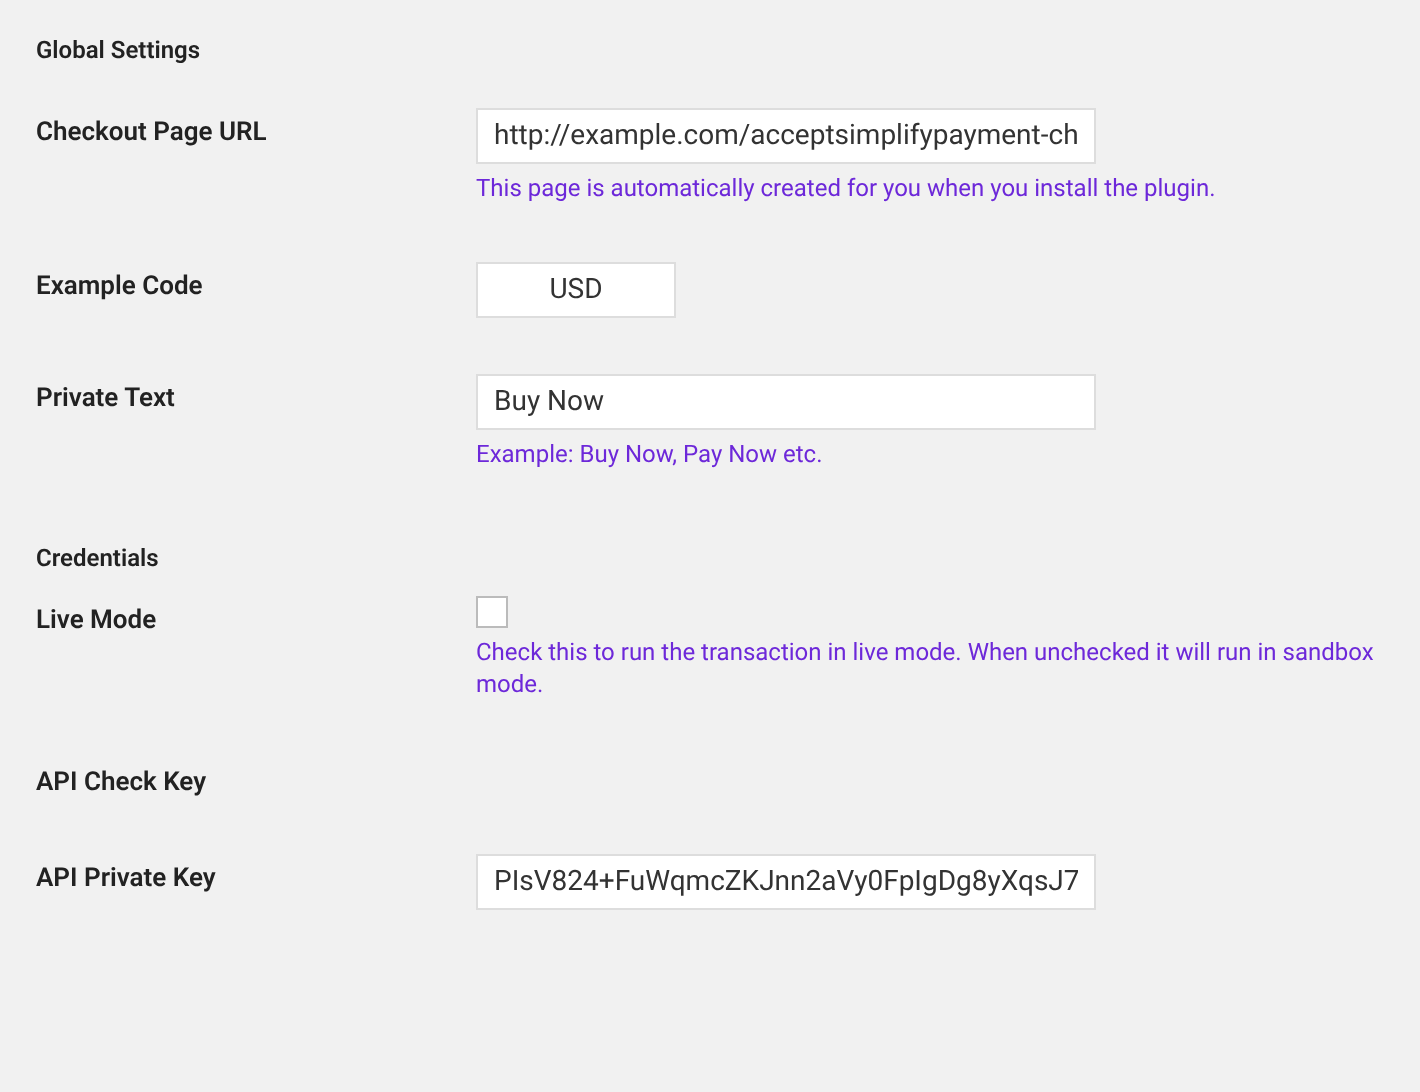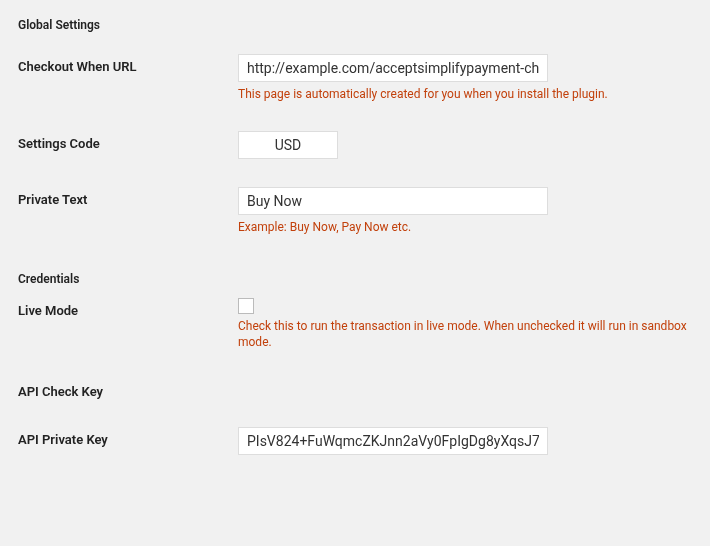--- a/index.html
+++ b/index.html
@@ -62,40 +62,40 @@
       width: 16px;
       height: 16px;
       border: 1px solid #bbb;
       background: #fff;
       cursor: pointer;
       appearance: none;
       display: block;
     }
     .description {
       font-size: 12px;
-      color: #c2410c;
+      color: #6d28d9;
       margin-top: 4px;
       line-height: 1.4;
     }
   </style>
 </head>
 <body>
 
 <h3>Global Settings</h3>
 
 <div class="form-row">
-  <div class="form-label">Checkout When URL</div>
+  <div class="form-label">Checkout Page URL</div>
   <div class="form-field">
     <input type="text" class="input-wide" value="http://example.com/acceptsimplifypayment-checkout" style="">
     <div class="description">This page is automatically created for you when you install the plugin.</div>
   </div>
 </div>
 
 <div class="form-row">
-  <div class="form-label">Settings Code</div>
+  <div class="form-label">Example Code</div>
   <div class="form-field">
     <input type="text" class="input-narrow" value="USD" style="">
   </div>
 </div>
 
 <div class="form-row">
   <div class="form-label">Private Text</div>
   <div class="form-field">
     <input type="text" class="input-wide" value="Buy Now" style="">
     <div class="description">Example: Buy Now, Pay Now etc.</div>

